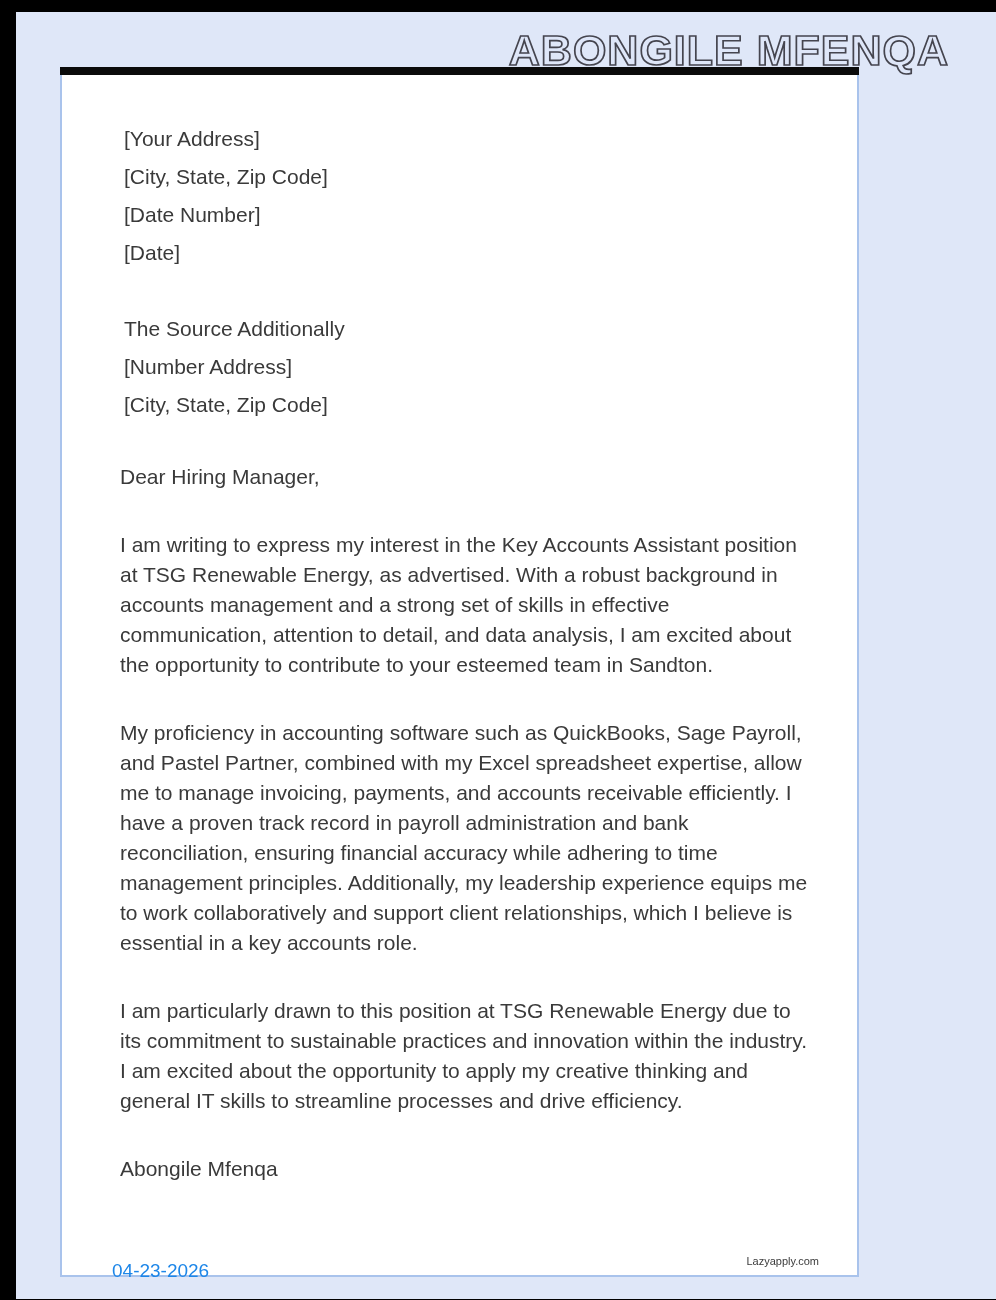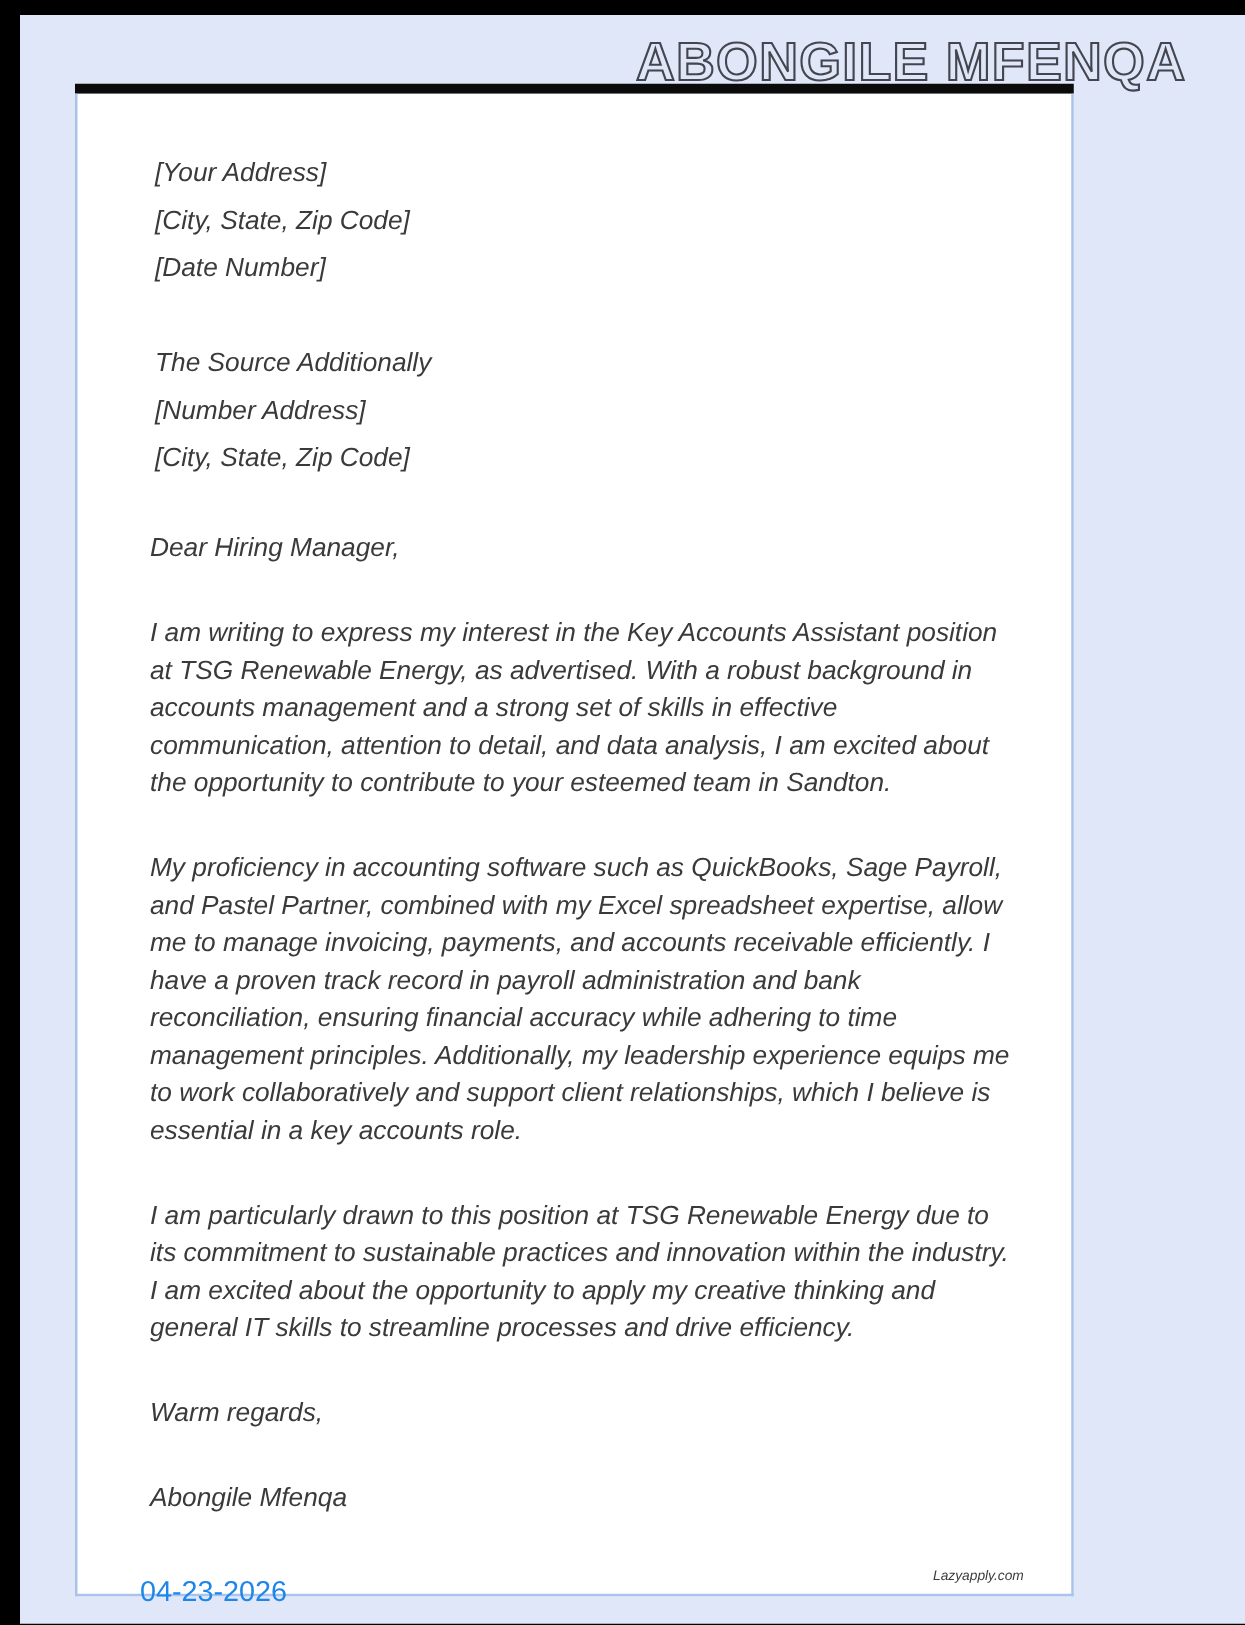--- a/index.html
+++ b/index.html
@@ -36,21 +36,20 @@
       -webkit-text-stroke: 1.7px #45454f;
     }
   }
   
   .page {
     position: absolute;
     left: 40px;
     top: 51px;
     width: 807px;
     height: 1207px;
-    font-style: italic;
   }
   .page-topbar {
     width: 100%;
     height: 5px;
     background: #0b0b0b;
   }
   .page-body {
     position: relative;
     width: 100%;
     height: 1202px;
@@ -72,56 +71,56 @@
     right: 34px;
     bottom: 1px;
     font-size: 11px;
     line-height: 18px;
     color: #3b3b3b;
   }
   .letter-date {
     position: absolute;
     left: 92px;
     top: 1244px;
-    font-size: 23px;
+    font-size: 19px;
     color: #1d86e8;
   }
 </style>
 </head>
 <body>
 
 <div class="canvas">
 
   <div class="header-name">ABONGILE MFENQA</div>
 
   <div class="page">
     <div class="page-topbar"></div>
     <div class="page-body">
 
       <div class="letter">
 
         <div class="block">
           <div>[Your Address]</div>
           <div>[City, State, Zip Code]</div>
           <div>[Date Number]</div>
+          <div>[Date]</div>
         </div>
 
         <div class="block">
           <div>The Source Additionally</div>
           <div>[Number Address]</div>
           <div>[City, State, Zip Code]</div>
         </div>
 
         <div class="para">Dear Hiring Manager,</div>
 
         <div class="para">I am writing to express my interest in the Key Accounts Assistant position at TSG Renewable Energy, as advertised. With a robust background in accounts management and a strong set of skills in effective communication, attention to detail, and data analysis, I am excited about the opportunity to contribute to your esteemed team in Sandton.</div>
         <div class="para">My proficiency in accounting software such as QuickBooks, Sage Payroll, and Pastel Partner, combined with my Excel spreadsheet expertise, allow me to manage invoicing, payments, and accounts receivable efficiently. I have a proven track record in payroll administration and bank reconciliation, ensuring financial accuracy while adhering to time management principles. Additionally, my leadership experience equips me to work collaboratively and support client relationships, which I believe is essential in a key accounts role.</div>
         <div class="para">I am particularly drawn to this position at TSG Renewable Energy due to its commitment to sustainable practices and innovation within the industry. I am excited about the opportunity to apply my creative thinking and general IT skills to streamline processes and drive efficiency.</div>
 
-        <div class="para">Warm regards,</div>
 
         <div class="para">Abongile Mfenqa</div>
 
       </div>
 
       <div class="watermark">Lazyapply.com</div>
     </div>
   </div>
 
   <div class="letter-date">04-23-2026</div>

